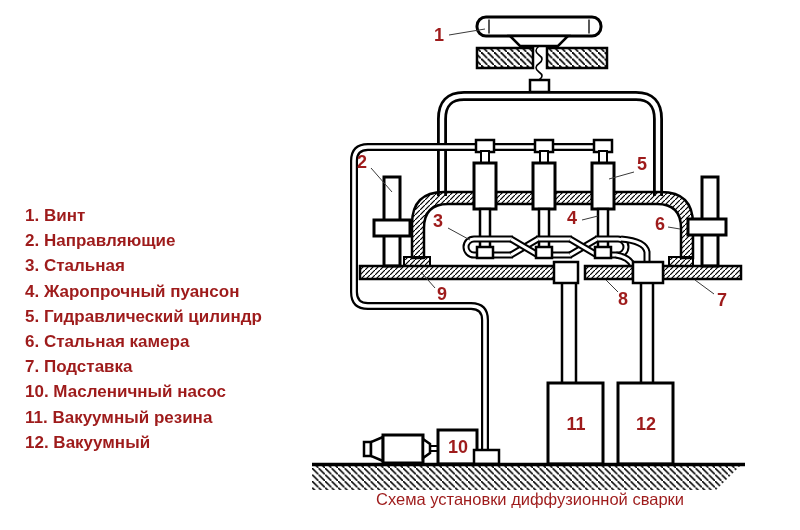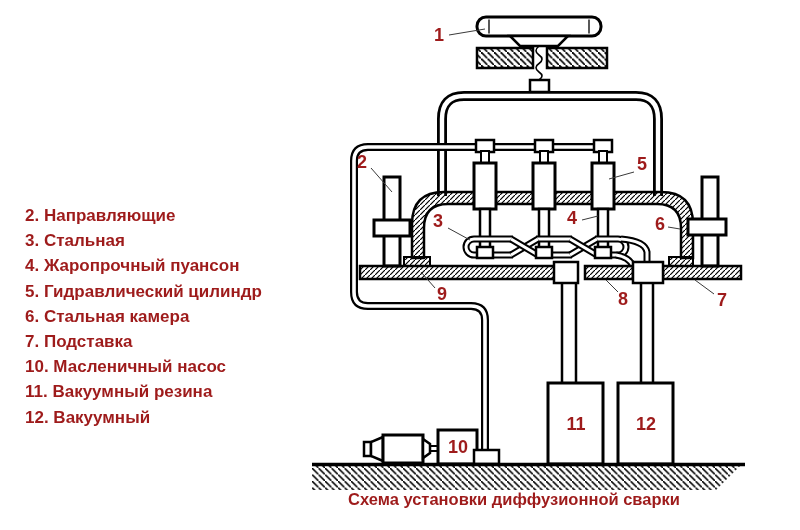--- a/index.html
+++ b/index.html
@@ -2,32 +2,33 @@
 <html style="--accent: #9e1b1b;"><head>
 <meta charset="utf-8">
 <style>
   html,body{margin:0;padding:0;background:#fff;}
   body{width:800px;height:530px;position:relative;overflow:hidden;
        font-family:"Liberation Sans","DejaVu Sans",sans-serif;}
   #stage{position:absolute;left:0;top:0;width:800px;height:530px;}
   .legend{position:absolute;left:25px;top:203px;color:var(--accent,#9e1b1b);
           font-weight:bold;font-size:17px;line-height:25.2px;white-space:nowrap;}
   .legend .legend-item span{display:inline;}
-  .caption{position:absolute;left:284px;top:490px;width:460px;text-align:center;
-           color:var(--accent,#9e1b1b);font-weight:bold;font-size:16.5px;}
+  .caption{position:absolute;left:300px;top:490px;width:460px;text-align:center;
+           color:var(--accent,#9e1b1b);font-weight:normal;font-size:16.5px;}
   svg{position:absolute;left:0;top:0;}
   svg text.callout{fill:var(--accent,#9e1b1b);font-weight:bold;font-size:18px;
         font-family:"Liberation Sans","DejaVu Sans",sans-serif;text-anchor:middle;}
 </style>
 </head>
 <body>
 
 <div id="stage">
 
   <div class="legend">
+      <div class="legend-item"><span>1. </span><span>Винт</span></div>
       <div class="legend-item"><span>2. </span><span>Направляющие</span></div>
       <div class="legend-item"><span>3. </span><span>Стальная</span></div>
       <div class="legend-item"><span>4. </span><span>Жаропрочный пуансон</span></div>
       <div class="legend-item"><span>5. </span><span>Гидравлический цилиндр</span></div>
       <div class="legend-item"><span>6. </span><span>Стальная камера</span></div>
       <div class="legend-item"><span>7. </span><span>Подставка</span></div>
       <div class="legend-item"><span>10. </span><span>Масленичный насос</span></div>
       <div class="legend-item"><span>11. </span><span>Вакуумный резина</span></div>
       <div class="legend-item"><span>12. </span><span>Вакуумный</span></div>
     </div>

